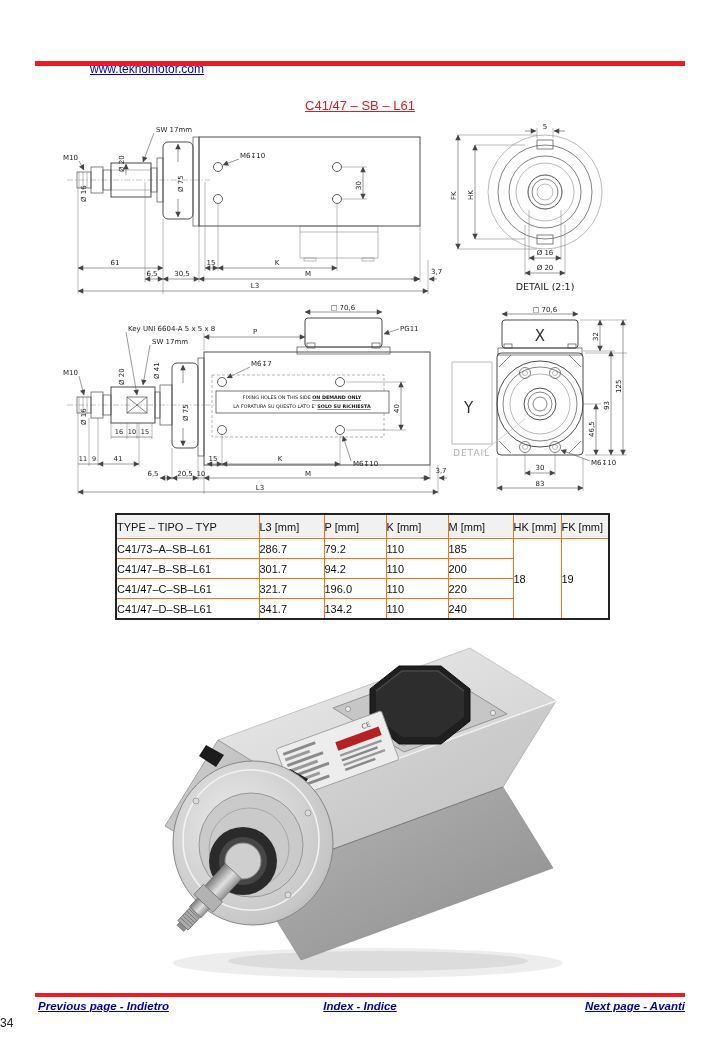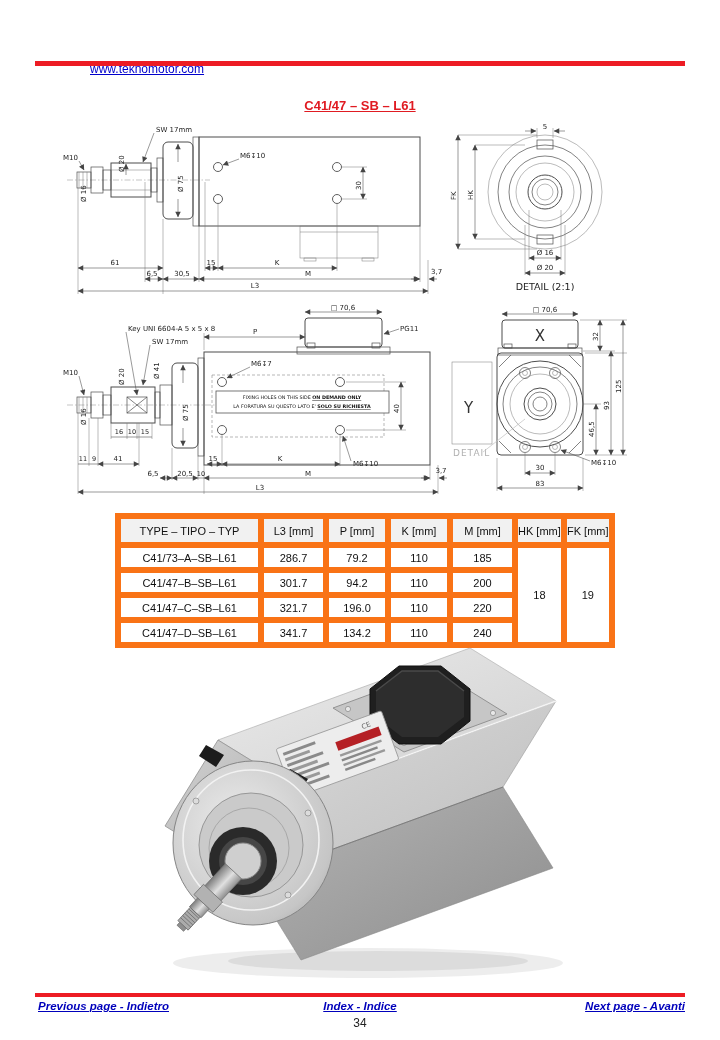--- a/index.html
+++ b/index.html
@@ -3,54 +3,54 @@
 <meta charset="utf-8">
 <style>
   html,body{margin:0;padding:0;background:#fff;}
   .page{position:relative;width:720px;height:1040px;background:#fff;outline:1px solid #d8d8d8;
         font-family:"Liberation Sans",sans-serif;overflow:hidden;}
   
   .url-link{position:absolute;left:90px;top:42px;font-size:12px;color:#0000cc;text-decoration:underline;margin-top:20px;}
   .product-title{position:absolute;right:30px;top:16px;font-size:36px;font-weight:bold;letter-spacing:2px;
         color:#e01b22;text-shadow:2.5px 2.5px 2px #9a9a9a;}
   .rule-top{position:absolute;left:35px;top:61px;width:650px;height:5px;background:#ed1c24;}
-  .page-title{position:absolute;left:0;top:98px;width:720px;text-align:center;font-size:13px;font-weight:bold;
+  .page-title{position:absolute;left:0;top:98px;width:720px;text-align:center;font-size:13px;font-weight:normal;
         color:#e01b22;}
   .page-title span{text-decoration:underline;}
   
   .drawings{position:absolute;left:55px;top:118px;width:630px;height:392px;}
   .dim-t{font:7px "DejaVu Sans",sans-serif;fill:#222;}
   .dim-s{font:6.5px "DejaVu Sans",sans-serif;fill:#222;}
   .cap-t{font:9.5px "DejaVu Sans",sans-serif;fill:#222;}
   .note-t{font:4.8px "DejaVu Sans",sans-serif;fill:#111;}
   .gray-t{font:9px "DejaVu Sans",sans-serif;fill:#b0b0b0;letter-spacing:1px;}
   .big-t{font:15px "DejaVu Sans",sans-serif;fill:#333;}
   .ln{stroke:#4d4d4d;stroke-width:1;fill:none;}
   .ln2{stroke:#4d4d4d;stroke-width:.7;fill:none;}
   .thin{stroke:#777;stroke-width:.5;fill:none;}
   .dimln{stroke:#555;stroke-width:.6;fill:none;}
   .cl{stroke:#888;stroke-width:.5;stroke-dasharray:6 2 1.5 2;fill:none;}
   .dash{stroke:#888;stroke-width:.6;stroke-dasharray:3 2;fill:none;}
   .hole{fill:#fff;stroke:#4d4d4d;stroke-width:.9;}
   
   .spec-table{position:absolute;left:115px;top:513px;border-collapse:collapse;table-layout:fixed;}
-  .spec-table td,.spec-table th{border:6px solid #f97316;font-size:11px;font-weight:normal;color:#111;
-        text-align:center;padding:0;height:19px;white-space:nowrap;margin-left:38px;}
+  .spec-table td,.spec-table th{border:1px solid #f97316;font-size:11px;font-weight:normal;color:#111;
+        text-align:left;padding:0;height:19px;white-space:nowrap;margin-left:38px;}
   .spec-table th{height:23px;background:#f1f1f1;}
   .spec-table{border:2px solid #222;}
   
   .photo{position:absolute;left:148px;top:633px;width:434px;height:352px;}
   
   .rule-bottom{position:absolute;left:35px;top:993px;width:650px;height:4px;background:#ed1c24;}
   .footer-links{position:absolute;left:35px;top:1000px;width:650px;font-size:11.5px;font-weight:bold;font-style:italic;}
   .footer-links a{color:#0000bb;text-decoration:underline;}
   .flink-prev{position:absolute;left:3px;}
   .flink-index{position:absolute;left:0;width:650px;text-align:center;}
   .flink-next{position:absolute;right:0px;}
-  .page-num{position:absolute;left:0;top:1016px;width:720px;text-align:center;font-size:12px;color:#222;}
+  .page-num{position:absolute;left:0;top:1016px;width:720px;font-size:12px;color:#222;}
 </style>
 </head>
 <body>
 
 <div class="page">
 
   <a href="#" class="url-link">www.teknomotor.com</a>
   <div class="rule-top"></div>
   <div class="page-title"><span>C41/47 – SB – L61</span></div>
 

